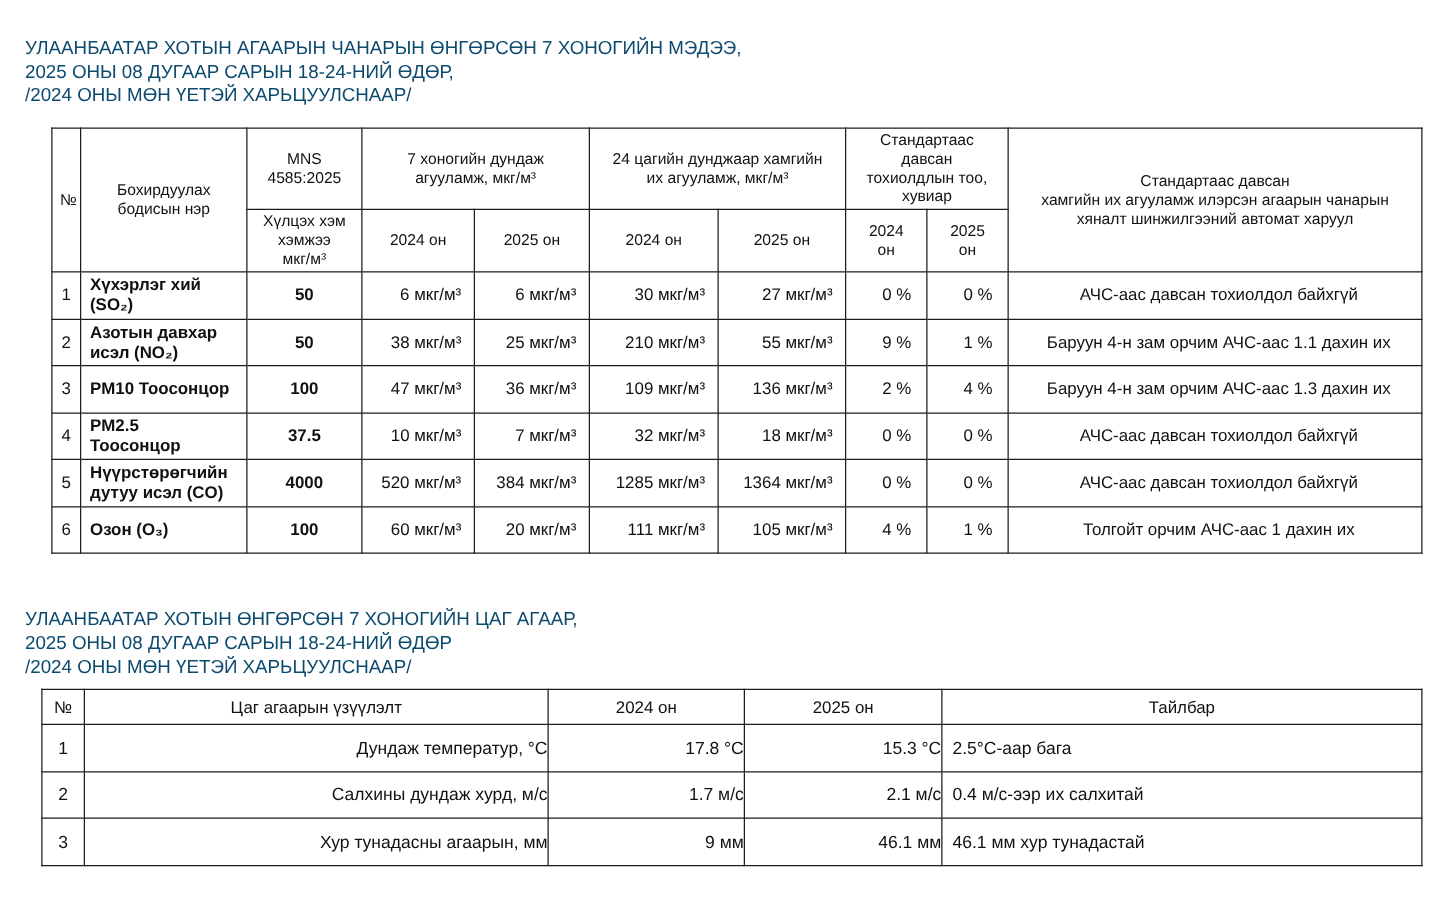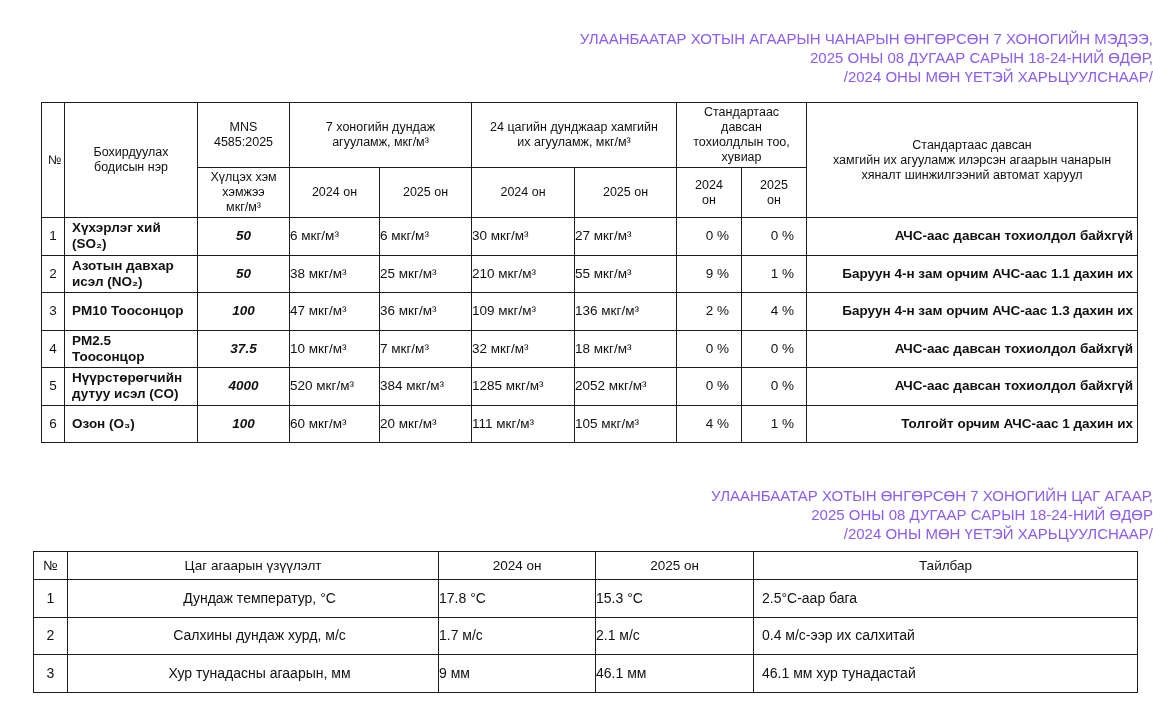--- a/index.html
+++ b/index.html
@@ -8,25 +8,26 @@
     background: #ffffff;
   }
   body {
     width: 1153px;
     height: 726px;
     font-family: "Liberation Sans", "DejaVu Sans", sans-serif;
     color: #111111;
     overflow: hidden;
   }
   .doc-title {
-    text-align: right;
+    text-align: left;
     font-size: 15px;
     line-height: 19px;
     white-space: pre-line;
-    color: #8b5cf6;
+    color: #0c4a6e;
+    margin-left: 20px;
   }
   #title-air { padding-top: 29px; }
   #title-weather { margin-top: 43px; }
 
   table {
     border-collapse: collapse;
     table-layout: fixed;
   }
   th, td {
     border: 1px solid #1c1c1c;
@@ -54,42 +55,42 @@
   #air-table tbody tr { height: 37.5px; }
   #air-table tbody td { font-size: 13.5px; line-height: 16px; }
 
   td.no-cell { text-align: center; }
   td.name-cell {
     font-weight: 700;
     text-align: left;
     padding-left: 7px;
     padding-right: 12px;
   }
-  td.limit-cell { font-weight: 700; text-align: center; font-style: italic; }
-  td.val-cell { text-align: left; padding-right: 10px; }
+  td.limit-cell { font-weight: 700; text-align: center; }
+  td.val-cell { text-align: right; padding-right: 10px; }
   td.pct-cell { text-align: right; padding-right: 12px; }
-  td.remark-cell { text-align: right; padding-left: 10px; padding-right: 4px; font-weight: bold; }
+  td.remark-cell { text-align: center; padding-left: 10px; padding-right: 4px; }
 
   
   #weather-table {
     margin-left: 33px;
     margin-top: 8px;
     width: 1104px;
   }
   #weather-table thead tr { height: 28px; }
   #weather-table thead th {
     font-size: 13.5px;
     text-align: center;
     font-weight: 400;
   }
   #weather-table thead th.bold { font-weight: 400; }
   #weather-table tbody tr { height: 37.5px; }
   #weather-table tbody td { font-size: 14px; line-height: 17px; }
-  td.indicator-cell { text-align: center; padding-left: 13px; }
-  td.wval-cell { text-align: left; }
+  td.indicator-cell { text-align: right; padding-left: 13px; }
+  td.wval-cell { text-align: right; }
   td.wremark-cell { text-align: left; padding-left: 8px; }
 </style>
 </head>
 <body>
 
 <div class="doc-title" id="title-air">УЛААНБААТАР ХОТЫН АГААРЫН ЧАНАРЫН ӨНГӨРСӨН 7 ХОНОГИЙН МЭДЭЭ,
 2025 ОНЫ 08 ДУГААР САРЫН 18-24-НИЙ ӨДӨР,
 /2024 ОНЫ МӨН ҮЕТЭЙ ХАРЬЦУУЛСНААР/</div>
 
 <table id="air-table">
@@ -187,21 +188,21 @@
       <td class="pct-cell">0 %</td>
       <td class="remark-cell">АЧС-аас давсан тохиолдол байхгүй</td>
     </tr>
     <tr>
       <td class="no-cell">5</td>
       <td class="name-cell">Нүүрстөрөгчийн дутуу исэл  (CO)</td>
       <td class="limit-cell">4000</td>
       <td class="val-cell">520 мкг/м³</td>
       <td class="val-cell">384 мкг/м³</td>
       <td class="val-cell">1285 мкг/м³</td>
-      <td class="val-cell">2052 мкг/м³</td>
+      <td class="val-cell">1364 мкг/м³</td>
       <td class="pct-cell">0 %</td>
       <td class="pct-cell">0 %</td>
       <td class="remark-cell">АЧС-аас давсан тохиолдол байхгүй</td>
     </tr>
     <tr>
       <td class="no-cell">6</td>
       <td class="name-cell">Озон (О₃)</td>
       <td class="limit-cell">100</td>
       <td class="val-cell">60 мкг/м³</td>
       <td class="val-cell">20 мкг/м³</td>

